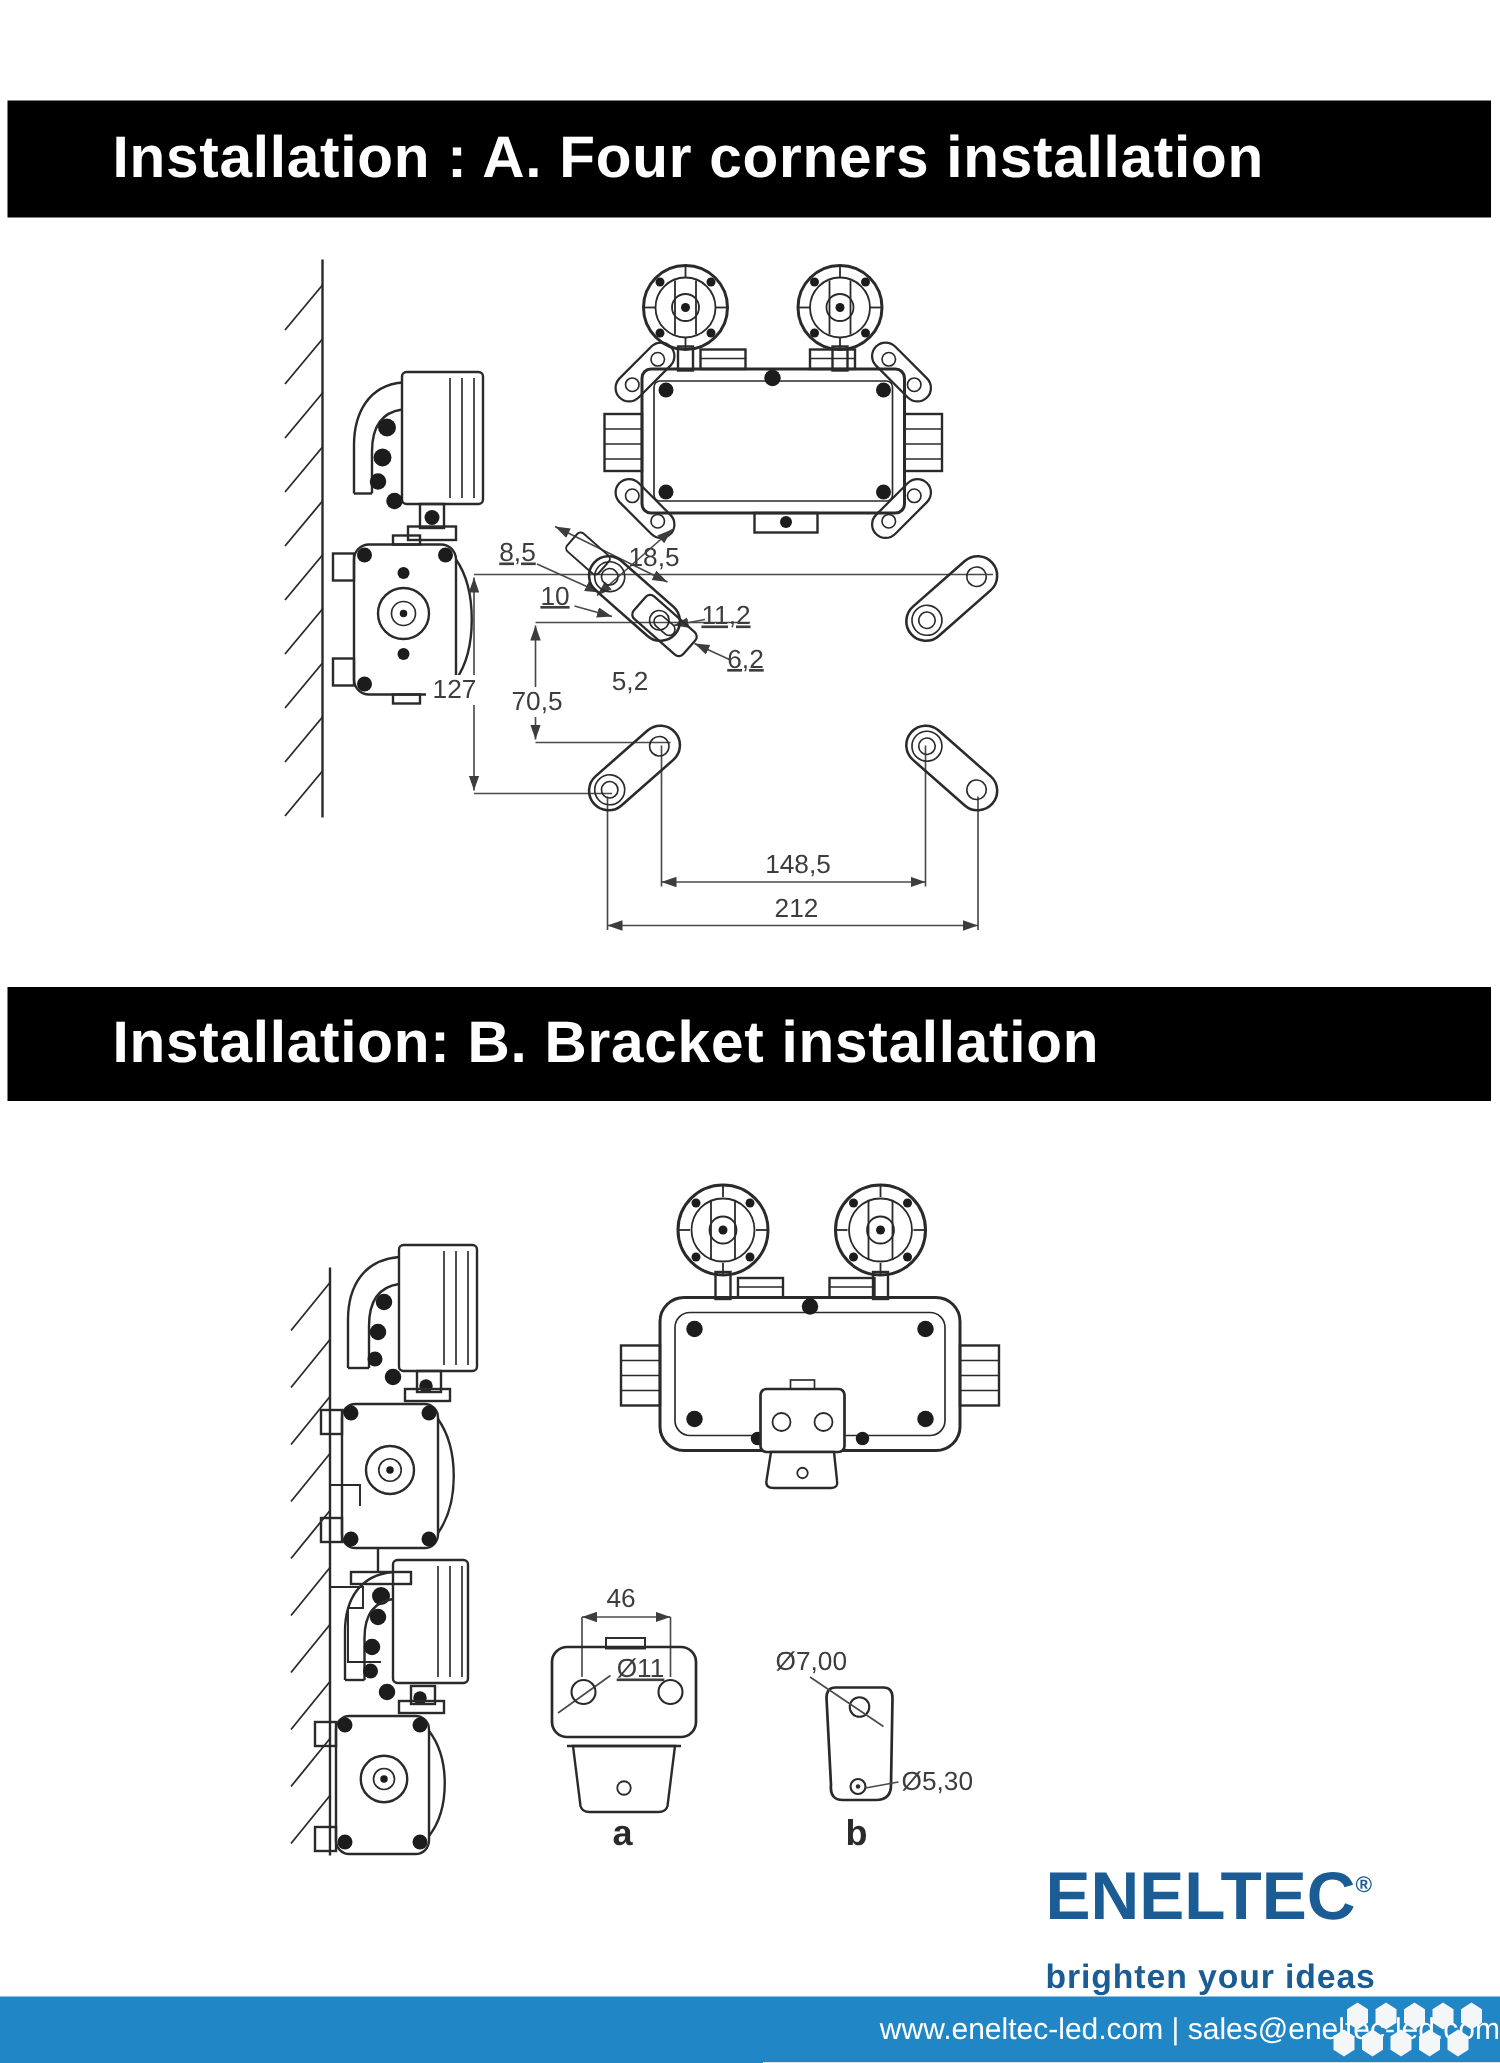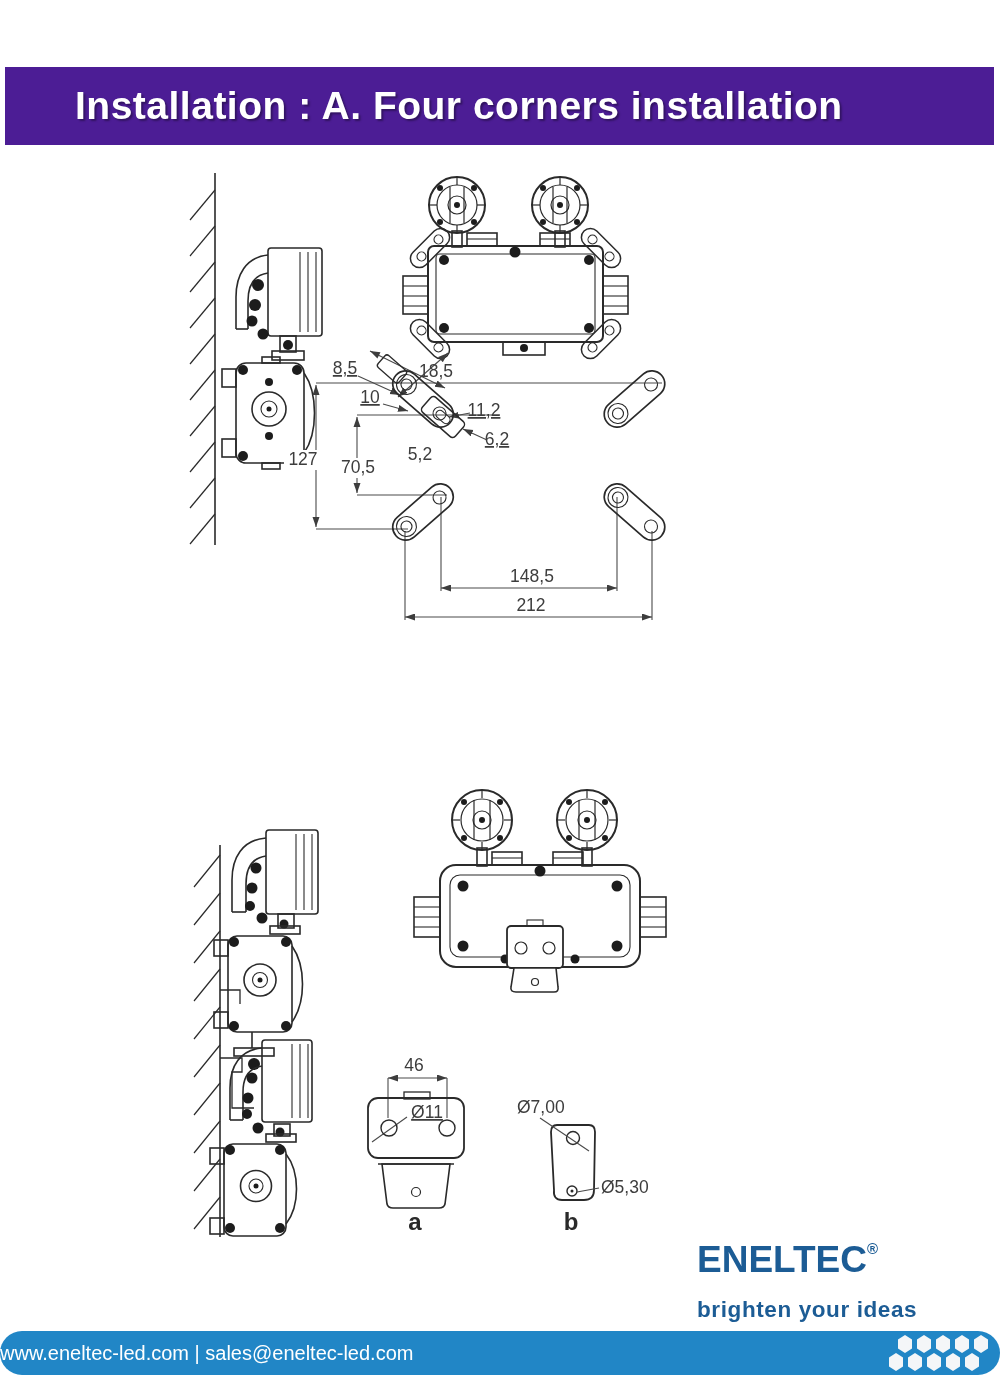--- a/index.html
+++ b/index.html
@@ -1,40 +1,40 @@
 <!DOCTYPE html>
 <html><head>
 <meta charset="utf-8">
 <style>
   html,body{margin:0;padding:0;background:#e8e8e8;}
   #page{
     position:relative;width:1000px;height:1375px;background:#ffffff;
     font-family:"Liberation Sans",sans-serif;overflow:hidden;margin:0 auto;
   }
   .bar{
-    position:absolute;left:5px;width:989px;background:#4c1d95;
+    position:absolute;left:5px;width:989px;background:#000000;
     color:#ffffff;font-weight:bold;font-size:39px;letter-spacing:.5px;
     text-shadow:2px 2px 2px rgba(0,0,0,.35);
     display:flex;align-items:center;padding-left:70px;box-sizing:border-box;
   }
   #bar-a{top:67px;height:78px;}
   #bar-b{top:658px;height:76px;}
   svg text{font-family:"Liberation Sans",sans-serif;}
   .dimtxt{font-size:17.5px;fill:#3d3d3d;}
   .u{text-decoration:underline;}
   .biglbl{font-size:24px;font-weight:bold;fill:#2a2a2a;}
   #logo{
     position:absolute;left:697px;top:1241px;width:270px;color:#1c5c95;line-height:1;
   }
-  #logo .nm{font-size:37px;font-weight:bold;letter-spacing:0px;}
+  #logo .nm{font-size:45px;font-weight:bold;letter-spacing:0px;}
   #logo .reg{font-size:15px;vertical-align:18px;font-weight:bold;}
   #logo .tag{font-size:22.5px;font-weight:bold;letter-spacing:.6px;margin-top:21px;}
   #footer{
     position:absolute;left:0;top:1331px;width:1000px;height:44px;background:#2186c6;
-    display:flex;align-items:center;justify-content:flex-start;border-radius:22px;
+    display:flex;align-items:center;justify-content:flex-end;
   }
   #footer .ftxt{color:#ffffff;font-size:20px;}
   #hexdeco{position:absolute;left:888px;top:1333px;}
   .drawing{position:absolute;left:0;}
   #draw-a{top:145px;}
   #draw-b{top:740px;}
 </style>
 </head>
 <body>
 
@@ -236,20 +236,23 @@
         <text class="dimtxt u" x="497" y="300">6,2</text>
         <text class="dimtxt" x="420" y="315">5,2</text>
         <text class="dimtxt" x="303" y="320">127</text>
         <text class="dimtxt" x="358" y="328">70,5</text>
         <text class="dimtxt" x="532" y="437">148,5</text>
         <text class="dimtxt" x="531" y="466">212</text>
       </g>
     </g>
   </svg>
 
+  <div class="bar" id="bar-b">
+    <span>Installation: B. Bracket installation</span>
+  </div>
 
   <svg id="draw-b" class="drawing" width="1000" height="500" viewBox="0 0 1000 500">
     <defs>
       <marker id="mbE" markerWidth="11" markerHeight="8" refX="10" refY="3.5" orient="auto" markerUnits="userSpaceOnUse">
         <path d="M0,0 L10,3.5 L0,7 Z" fill="#3d3d3d"></path>
       </marker>
       <marker id="mbS" markerWidth="11" markerHeight="8" refX="0" refY="3.5" orient="auto" markerUnits="userSpaceOnUse">
         <path d="M10,0 L0,3.5 L10,7 Z" fill="#3d3d3d"></path>
       </marker>
     </defs>

